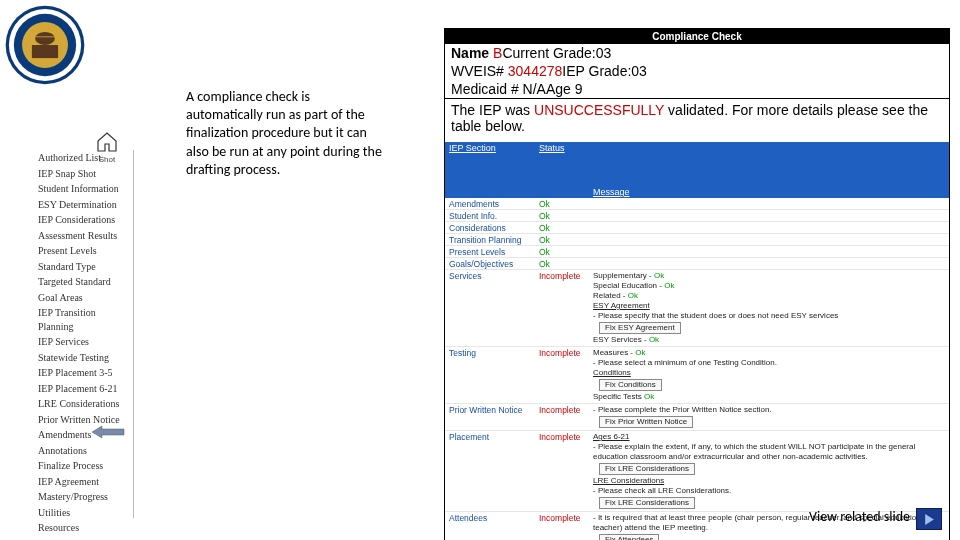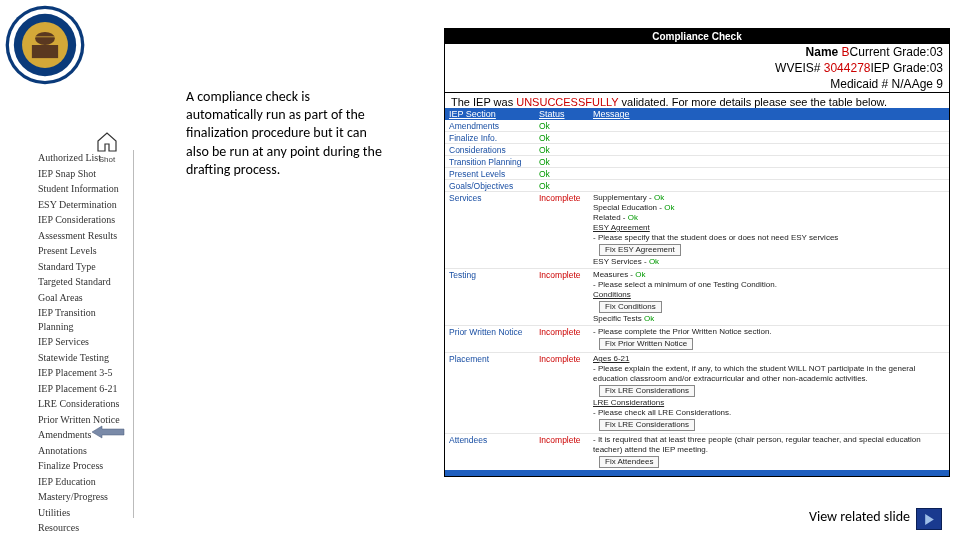--- a/index.html
+++ b/index.html
@@ -8,29 +8,29 @@
   .logo svg { width: 100%; height: 100%; }
   .home-link { position: absolute; left: 95px; top: 130px; text-align: center; font-size: 8px; color: #444; }
   .home-link svg { width: 24px; height: 24px; display: block; margin: 0 auto 1px; }
   .sidebar { position: absolute; left: 0; top: 150px; width: 130px; }
   .sidebar-item { font-family: "Times New Roman", serif; font-size: 10px; color: #333; padding: 1px 2px 1px 6px; line-height: 1.35; cursor: pointer; margin-left: 32px; }
   .finalize-arrow { position: absolute; left: 90px; top: 425px; }
   .side-border { position: absolute; left: 131px; top: 150px; width: 3px; height: 368px; border-right: 1px solid #bbb; }
   .callout { position: absolute; left: 186px; top: 88px; width: 200px; font-family: Calibri, sans-serif; font-size: 14px; line-height: 1.3; color: #000; font-weight: 400; }
   .panel { position: absolute; left: 444px; top: 28px; width: 506px; background: #fff; border: 1px solid #000; font-size: 9px; }
   .panel-title { background: #000; color: #fff; text-align: center; font-weight: bold; padding: 2px 0; font-size: 10px; }
-  .header-row { display: flex; justify-content: flex-end; padding: 1px 6px; font-size: 12px; }
+  .header-row { display: flex; justify-content: flex-start; padding: 1px 6px; font-size: 14px; }
   .header-row .hr-right { text-align: right; }
   .hr-label { font-weight: bold; }
-  .result-line { padding: 3px 6px 0; font-size: 11px; }
+  .result-line { padding: 3px 6px 8px; font-size: 14px; }
   .red { color: #c00; }
   .table-head { display: flex; background: #1f5fbf; color: #fff; font-size: 9px; padding: 1px 4px; text-decoration: underline; }
   .th-sec { width: 90px; }
   .th-stat { width: 54px; }
-  .th-msg { flex: 1; }
+  .th-msg { flex: 1; margin-top: 44px; }
   .trow { display: flex; border-bottom: 1px solid #e6e6e6; padding: 0 4px; font-size: 8.5px; min-height: 12px; align-items: flex-start; }
   .trow.noborder { border-bottom: none; justify-content: space-between; }
   .tc-sec { width: 90px; color: #1a4fa3; padding-top: 1px; }
   .tc-stat { width: 54px; padding-top: 1px; }
   .green { color: #090; }
   .inc { color: #c00; }
   .tc-msg { flex: 1; color: #222; font-size: 8px; line-height: 1.25; padding: 1px 0; }
   .tc-msg .ok-line { display: block; }
   .tc-msg .ok-green { color: #090; }
   .fix-btn { display: inline-block; border: 1px solid #888; background: #f8f8f8; font-size: 8px; padding: 0 5px; margin: 1px 6px; cursor: pointer; }
@@ -75,21 +75,21 @@
   <div class="sidebar-item">IEP Transition Planning</div>
   <div class="sidebar-item">IEP Services</div>
   <div class="sidebar-item">Statewide Testing</div>
   <div class="sidebar-item">IEP Placement 3-5</div>
   <div class="sidebar-item">IEP Placement 6-21</div>
   <div class="sidebar-item">LRE Considerations</div>
   <div class="sidebar-item">Prior Written Notice</div>
   <div class="sidebar-item">Amendments</div>
   <div class="sidebar-item">Annotations</div>
   <div class="sidebar-item">Finalize Process</div>
-  <div class="sidebar-item">IEP Education</div>
+  <div class="sidebar-item">IEP Agreement</div>
   <div class="sidebar-item">Mastery/Progress</div>
   <div class="sidebar-item">Utilities</div>
   <div class="sidebar-item">Resources</div>
   <div class="sidebar-item">Logout</div>
 </div>
 <div class="side-border"></div>
 <div class="finalize-arrow">
   <svg width="36" height="14" viewBox="0 0 36 14">
       <path d="M2 7 L12 1 L12 4 L34 4 L34 10 L12 10 L12 13 Z" fill="#7a8aa8" stroke="#4a5a78" stroke-width="0.5"></path>
     </svg>
@@ -119,21 +119,21 @@
     <div class="th-stat">Status</div>
     <div class="th-msg">Message</div>
   </div>
 
   <div class="trow">
       <div class="tc-sec">Amendments</div>
       <div class="tc-stat green">Ok</div>
       <div class="tc-msg"></div>
     </div>
   <div class="trow">
-      <div class="tc-sec">Finalize Info.</div>
+      <div class="tc-sec">Student Info.</div>
       <div class="tc-stat green">Ok</div>
       <div class="tc-msg"></div>
     </div>
   <div class="trow">
       <div class="tc-sec">Considerations</div>
       <div class="tc-stat green">Ok</div>
       <div class="tc-msg"></div>
     </div>
   <div class="trow">
       <div class="tc-sec">Transition Planning</div>

